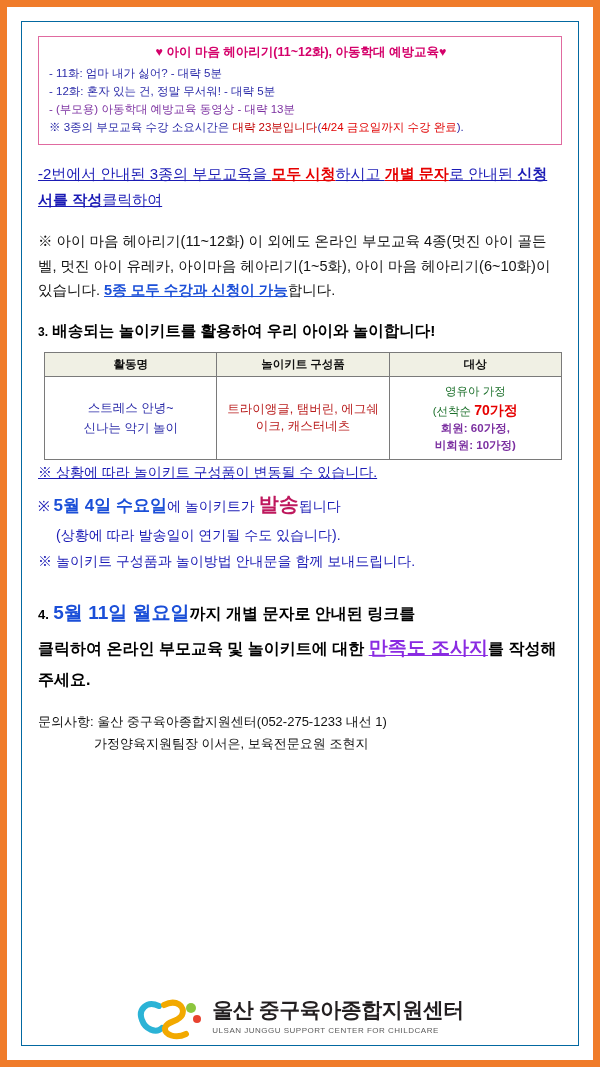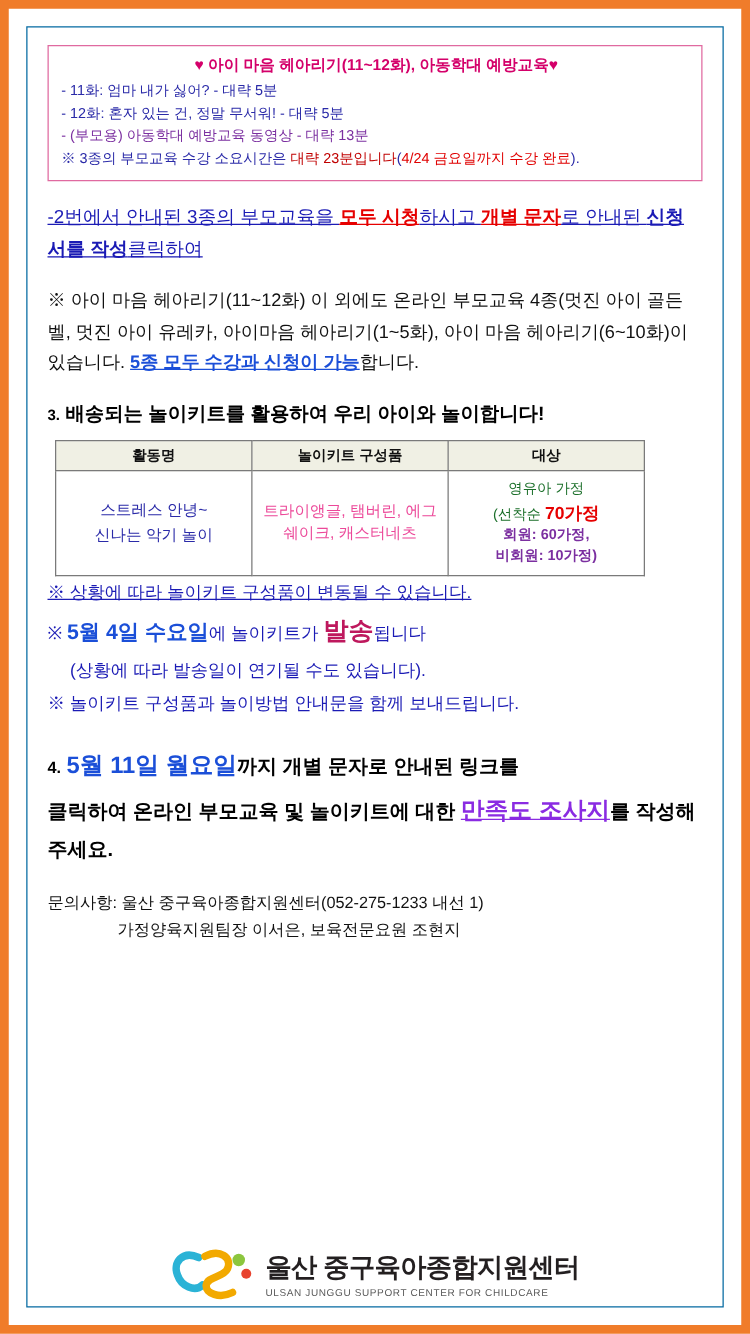--- a/index.html
+++ b/index.html
@@ -71,21 +71,21 @@
     font-size:15.5px;
     font-weight:bold;
     color:#000;
   }
   .h3 .num{font-size:12px;}
 
   
   table.kit{
     margin-top:10px;
     border-collapse:collapse;
-    width:472px;
+    width:518px;
     margin-left:6px;
     table-layout:fixed;
   }
   table.kit th,table.kit td{
     border:1px solid #7a7a7a;
     text-align:center;
     vertical-align:middle;
   }
   table.kit th{
     background:#f0f0e4;
@@ -96,21 +96,21 @@
   }
   td.actname{
     color:#2a2aa8;
     font-size:12.5px;
     line-height:1.6;
     padding:16px 4px;
     width:150px;
   }
   td.items{
     font-size:12.5px;
-    color:#ec4899;
+    color:#b91c1c;
     padding:16px 4px;
   }
   td.target{
     width:122px;
     font-size:11.5px;
     line-height:1.45;
     padding:6px 3px;
   }
   td.target .l1{color:#1b6f2a;}
   td.target .l2{color:#1b6f2a;}
@@ -150,21 +150,21 @@
     line-height:1.7;
     color:#111;
   }
   .contact .l2{padding-left:56px;}
 
   
   .footer{
     position:absolute;
     left:0;right:0;bottom:18px;
     display:flex;
-    align-items:center;
+    align-items:flex-start;
     justify-content:center;
   }
   .logo-mark{
     width:66px;height:46px;
     margin-right:10px;
     position:relative;
   }
   .logo-text .kr{
     font-size:21px;
     font-weight:bold;

